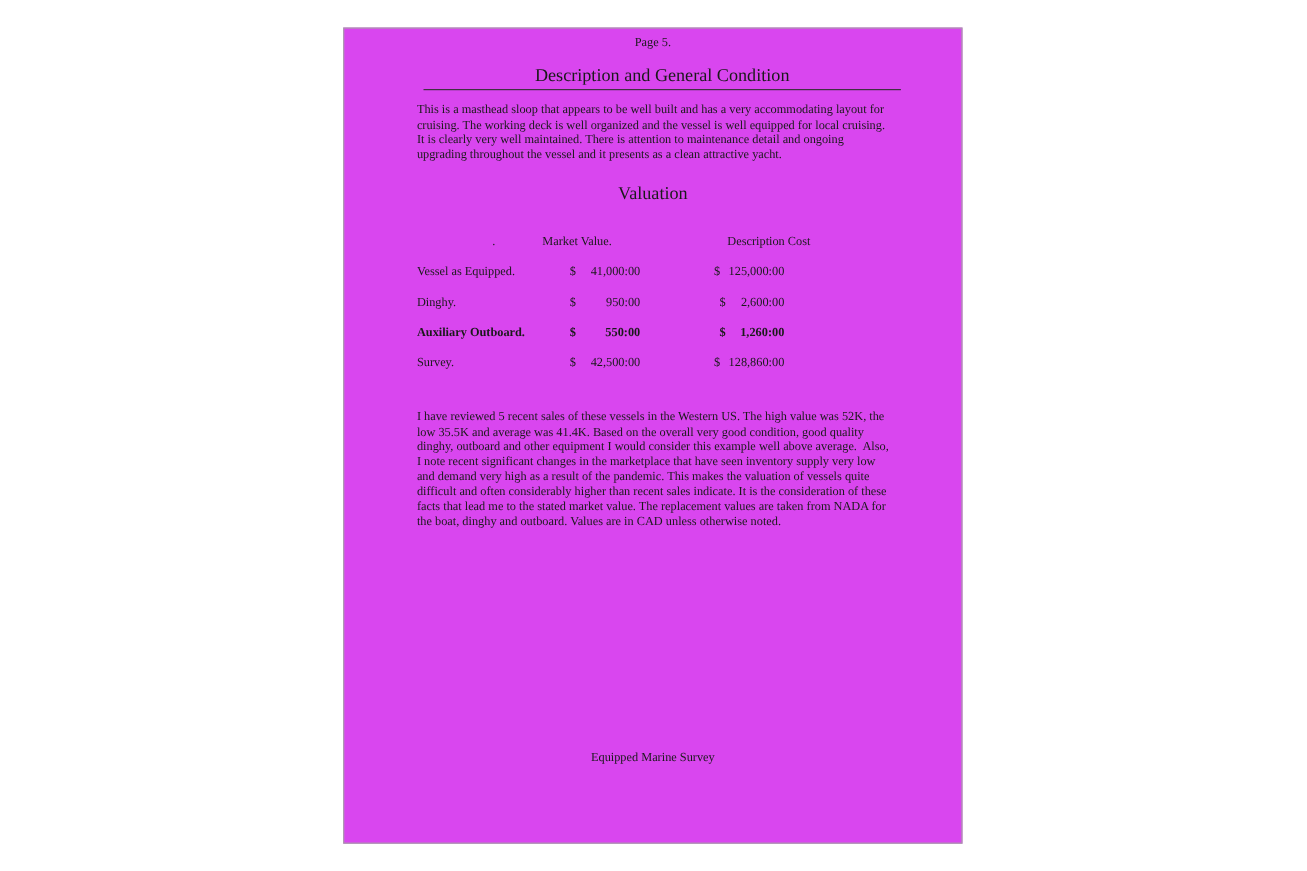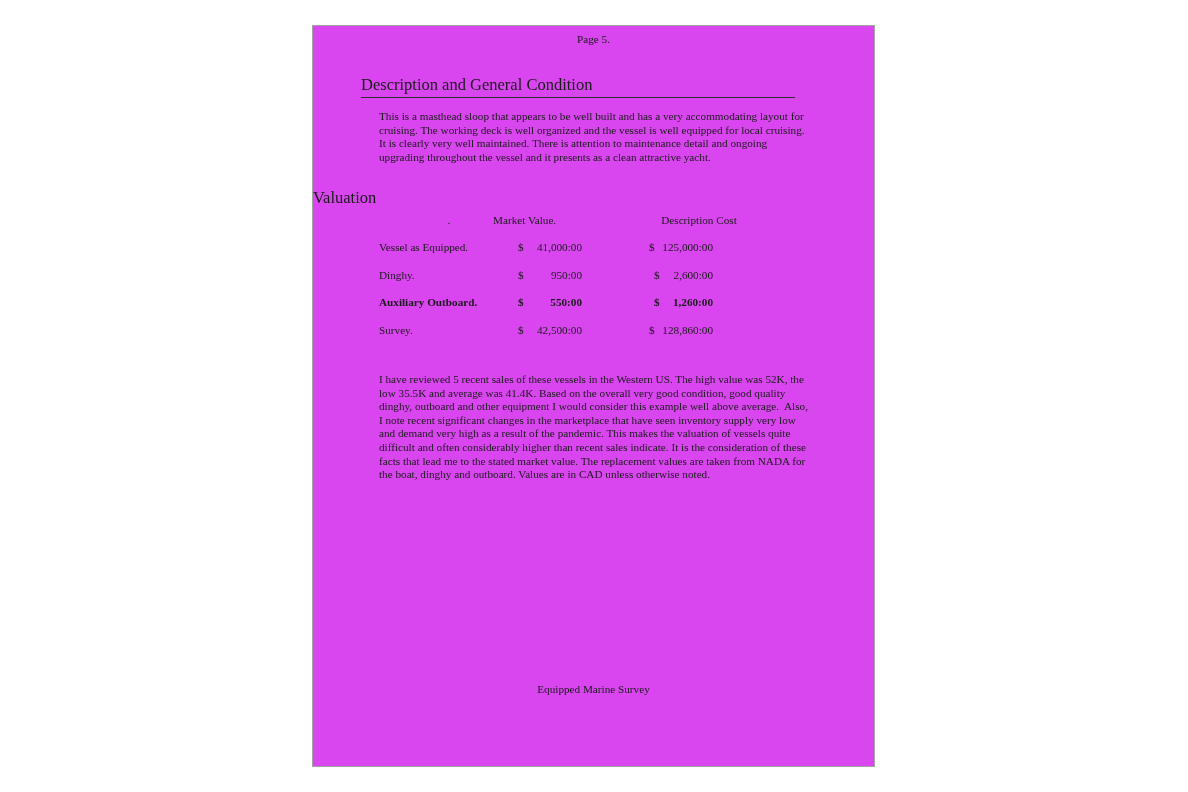--- a/index.html
+++ b/index.html
@@ -32,47 +32,47 @@
     top: 6px;
     left: 0;
     width: 100%;
     text-align: center;
     font-size: 11.2px;
     line-height: 14px;
   }
   .title-underline {
     position: absolute;
     top: 33px;
-    left: 48px;
+    left: 72px;
     width: 434px;
+    text-align: center;
     border-bottom: 1.2px solid #2f2f2f;
     padding-bottom: 3px;
-    margin-top: 16px;
   }
   .section-title {
     font-size: 16.5px;
     line-height: 19px;
   }
   .para {
     position: absolute;
     left: 66px;
     width: 432px;
     margin: 0;
     font-size: 11.2px;
     line-height: 13.6px;
     white-space: pre-wrap;
   }
-  .para1 { top: 68px; margin-top: 16px; }
+  .para1 { top: 68px; }
   .para2 { top: 347px; }
   .valuation-heading {
     position: absolute;
-    top: 162px;
+    top: 140px;
     left: 0;
     width: 100%;
-    text-align: left;
+    text-align: center;
     font-size: 16.5px;
     line-height: 19px;
   }
   .vrow {
     position: absolute;
     left: 0;
     width: 100%;
     height: 14px;
     font-size: 11.2px;
     line-height: 13px;

